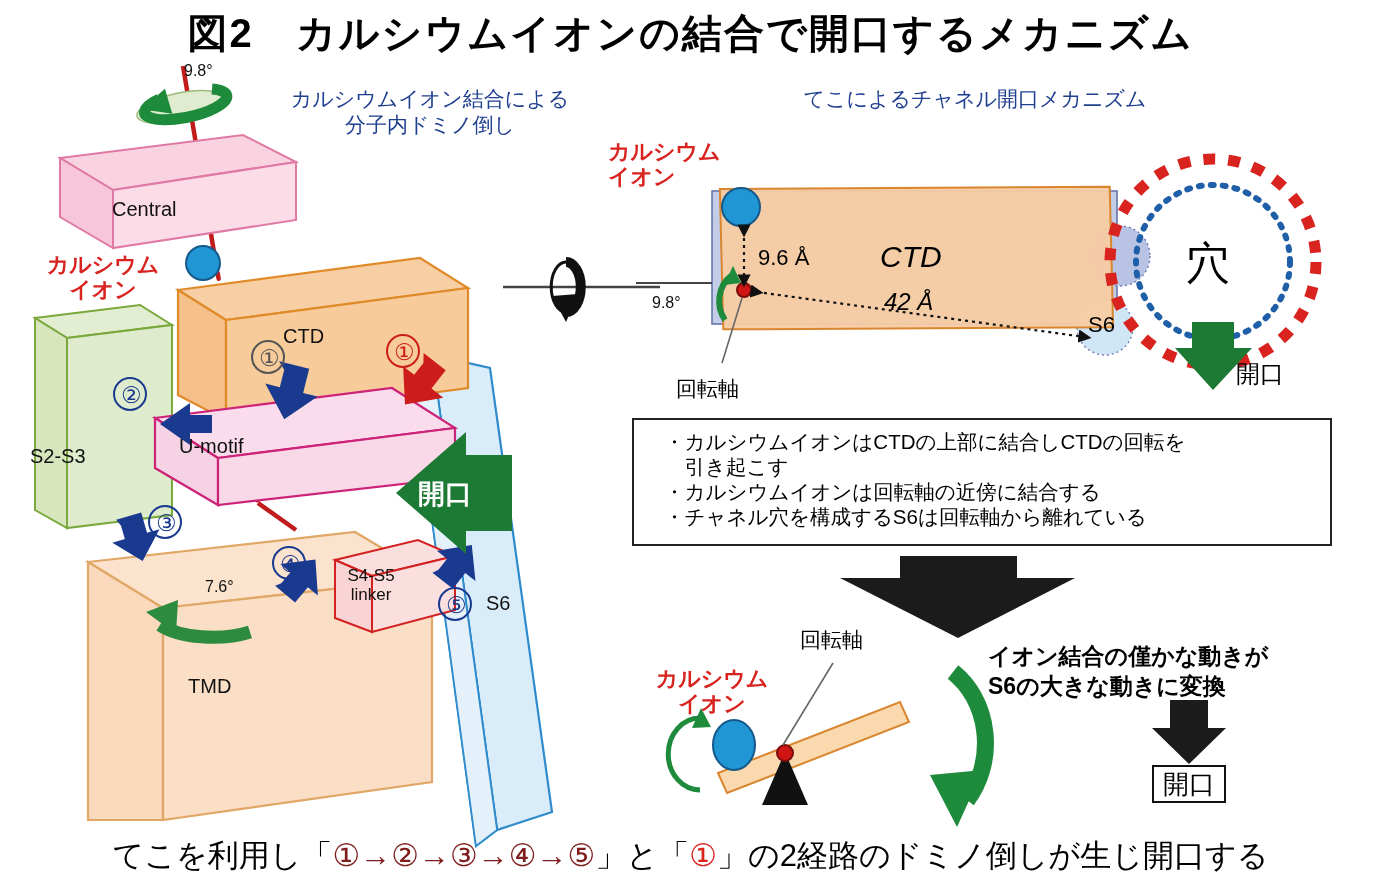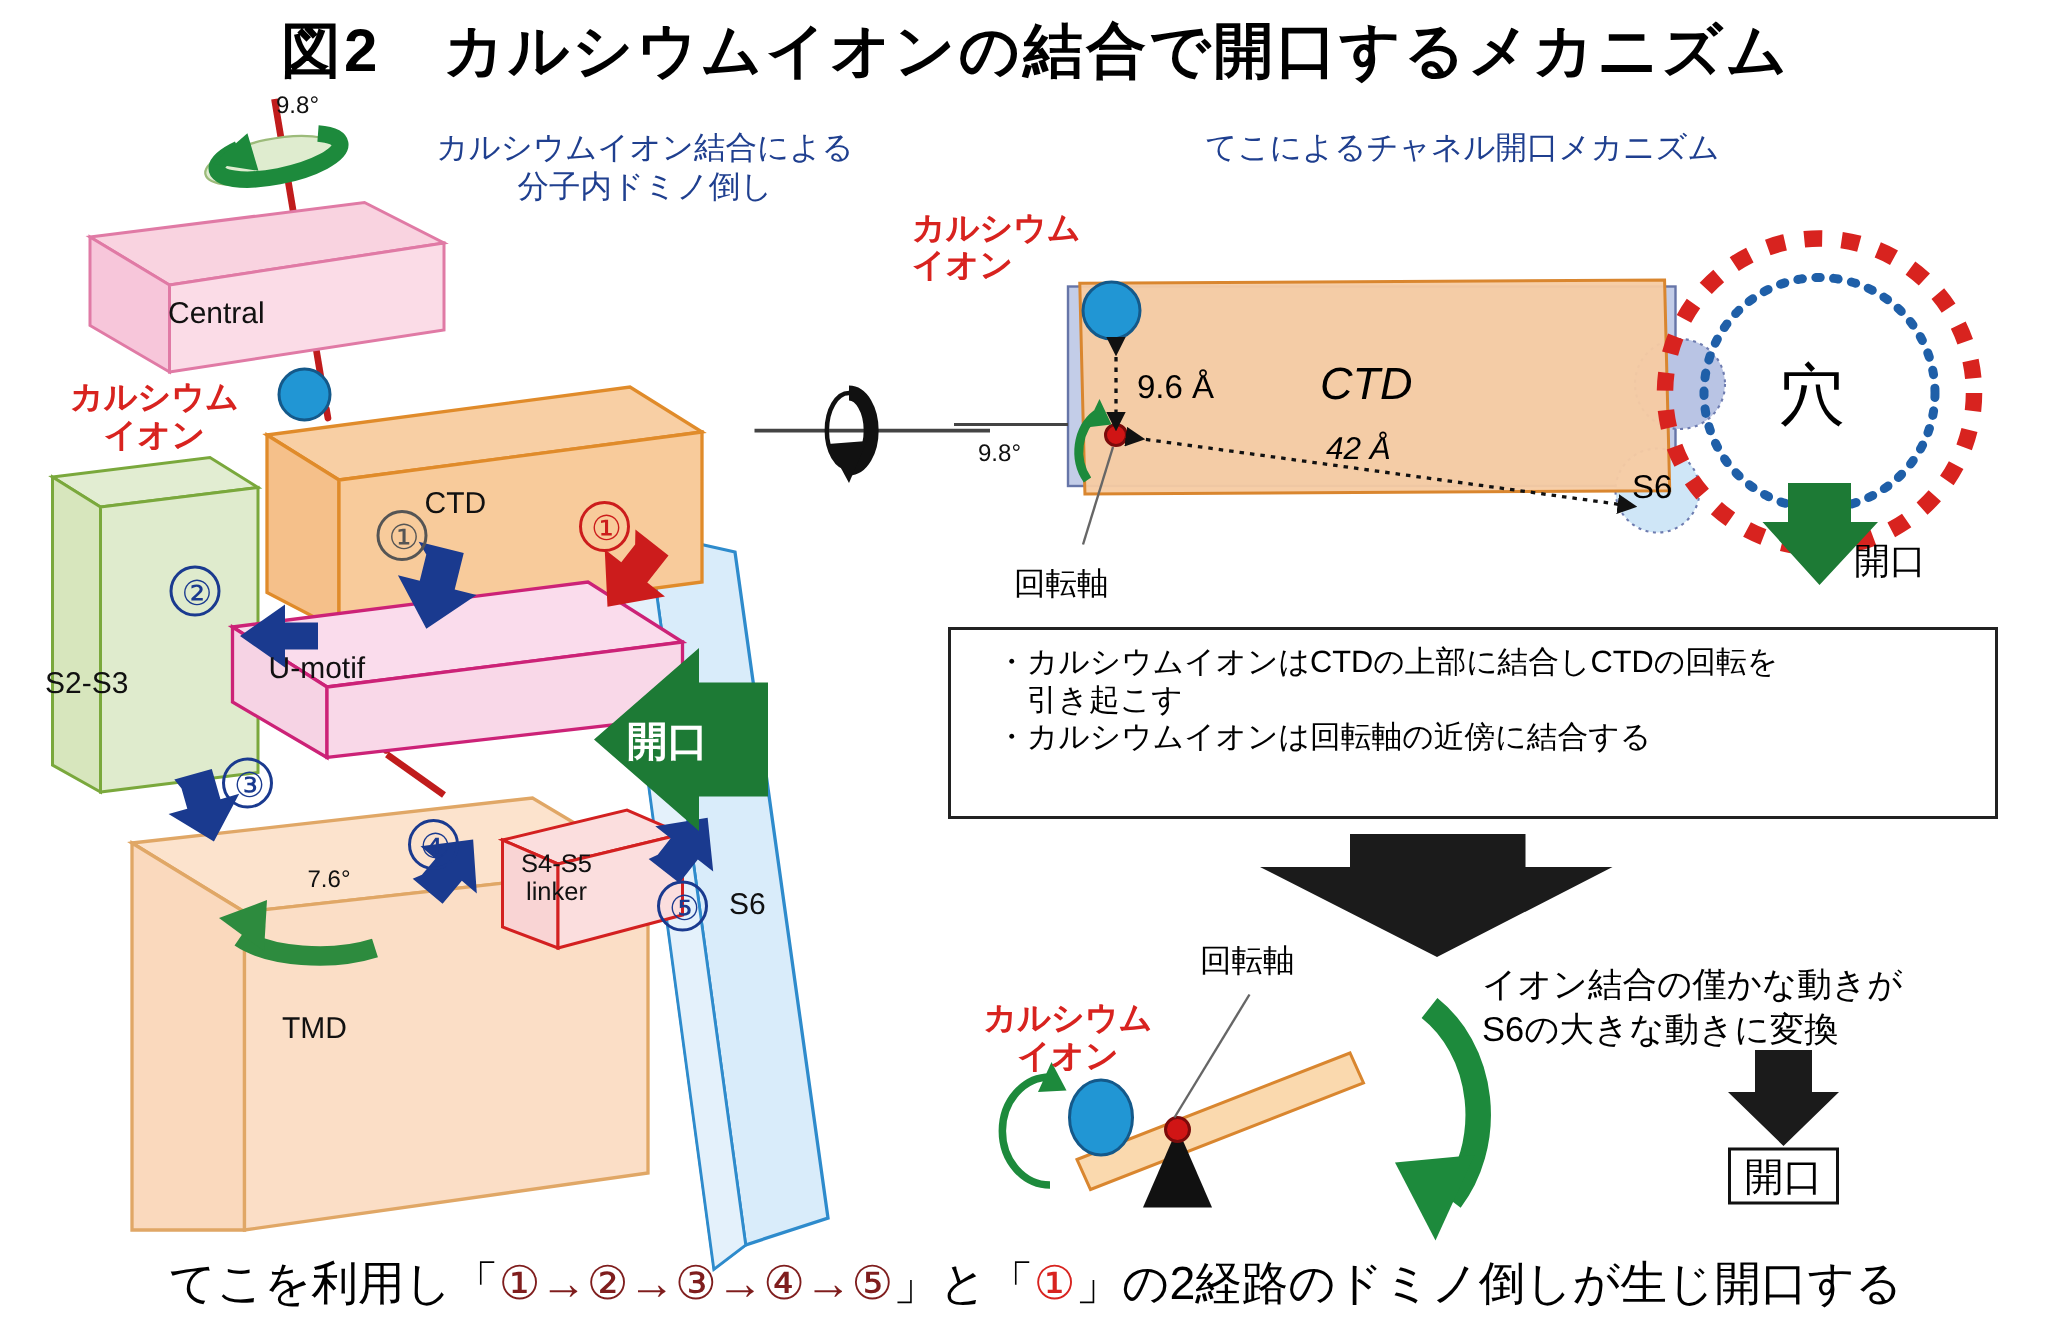--- a/index.html
+++ b/index.html
@@ -18,21 +18,21 @@
   .calcium-label{color:#d8231f;font-weight:700;font-size:22px;line-height:1.15;}
   .boxlabel{font-size:20px;color:#111;}
   .boxlabel.small{font-size:17px;}
   .numlabel{font-size:16px;color:#111;}
 
   #bullets{top:418px;left:632px;width:700px;height:128px;
            border:2px solid #222;background:#fff;box-sizing:border-box;
            padding:9px 8px 0 12px;}
   #bullets .line{font-size:20.5px;line-height:1.22;color:#000;white-space:pre;margin-left:18px;}
 
-  #conv-text{top:642px;left:988px;width:370px;font-size:23px;font-weight:400;
+  #conv-text{top:642px;left:988px;width:370px;font-size:23px;font-weight:700;
              line-height:1.3;color:#000;}
   #kaikou-box{top:765px;left:1152px;width:74px;height:38px;border:2.5px solid #111;
               background:#fff;box-sizing:border-box;font-size:26px;line-height:34px;}
 
   #caption{top:835px;left:0;width:1381px;font-size:31px;color:#000;white-space:nowrap;}
   .cnum{color:#7f1d1d;}
   .cnum-red{color:#d8231f;}
 
   .kaikou-green{color:#fff;font-size:27px;font-weight:700;}
 </style>
@@ -213,31 +213,32 @@
 
   <path d="M1192,322 L1234,322 L1234,348 L1252,348 L1213,390 L1175,348 L1192,348 z" fill="#1d7a35"></path>
 </svg>
 
 <div class="abs calcium-label" style="top:140px;left:608px;line-height:1.12;">
   <div>カルシウム</div>
   <div>イオン</div>
 </div>
 <div class="abs" style="top:240px;left:880px;font-size:30px;font-style:italic;">CTD</div>
 <div class="abs" style="top:245px;left:758px;font-size:22px;">9.6 Å</div>
-<div class="abs" style="top:288px;left:884px;font-size:21px;font-style:italic;">42 Å</div>
+<div class="abs" style="top:288px;left:884px;font-size:24px;font-style:italic;">42 Å</div>
 <div class="abs numlabel" style="top:294px;left:652px;"><span>9.8</span>°</div>
 <div class="abs" style="top:375px;left:676px;font-size:21px;">回転軸</div>
 <div class="abs" style="top:312px;left:1088px;font-size:22px;">S6</div>
 <div class="abs" style="top:234px;left:1186px;font-size:44px;">穴</div>
 <div class="abs" style="top:358px;left:1236px;font-size:24px;">開口</div>
 
 <div class="abs" id="bullets">
   <div class="line">・カルシウムイオンはCTDの上部に結合しCTDの回転を</div>
   <div class="line">　引き起こす</div>
   <div class="line">・カルシウムイオンは回転軸の近傍に結合する</div>
+  <div class="line">・チャネル穴を構成するS6は回転軸から離れている</div>
 </div>
 
 <svg width="1381" height="885">
 
   <path d="M900,556 L1017,556 L1017,578 L1075,578 L958,638 L840,578 L900,578 z" fill="#1b1b1b"></path>
 
   <polygon points="718,773 900,702 909,722 727,793" fill="#fad9ae" stroke="#d9862f" stroke-width="2"></polygon>
 
   <polygon points="785,752 808,805 762,805" fill="#111"></polygon>
 

